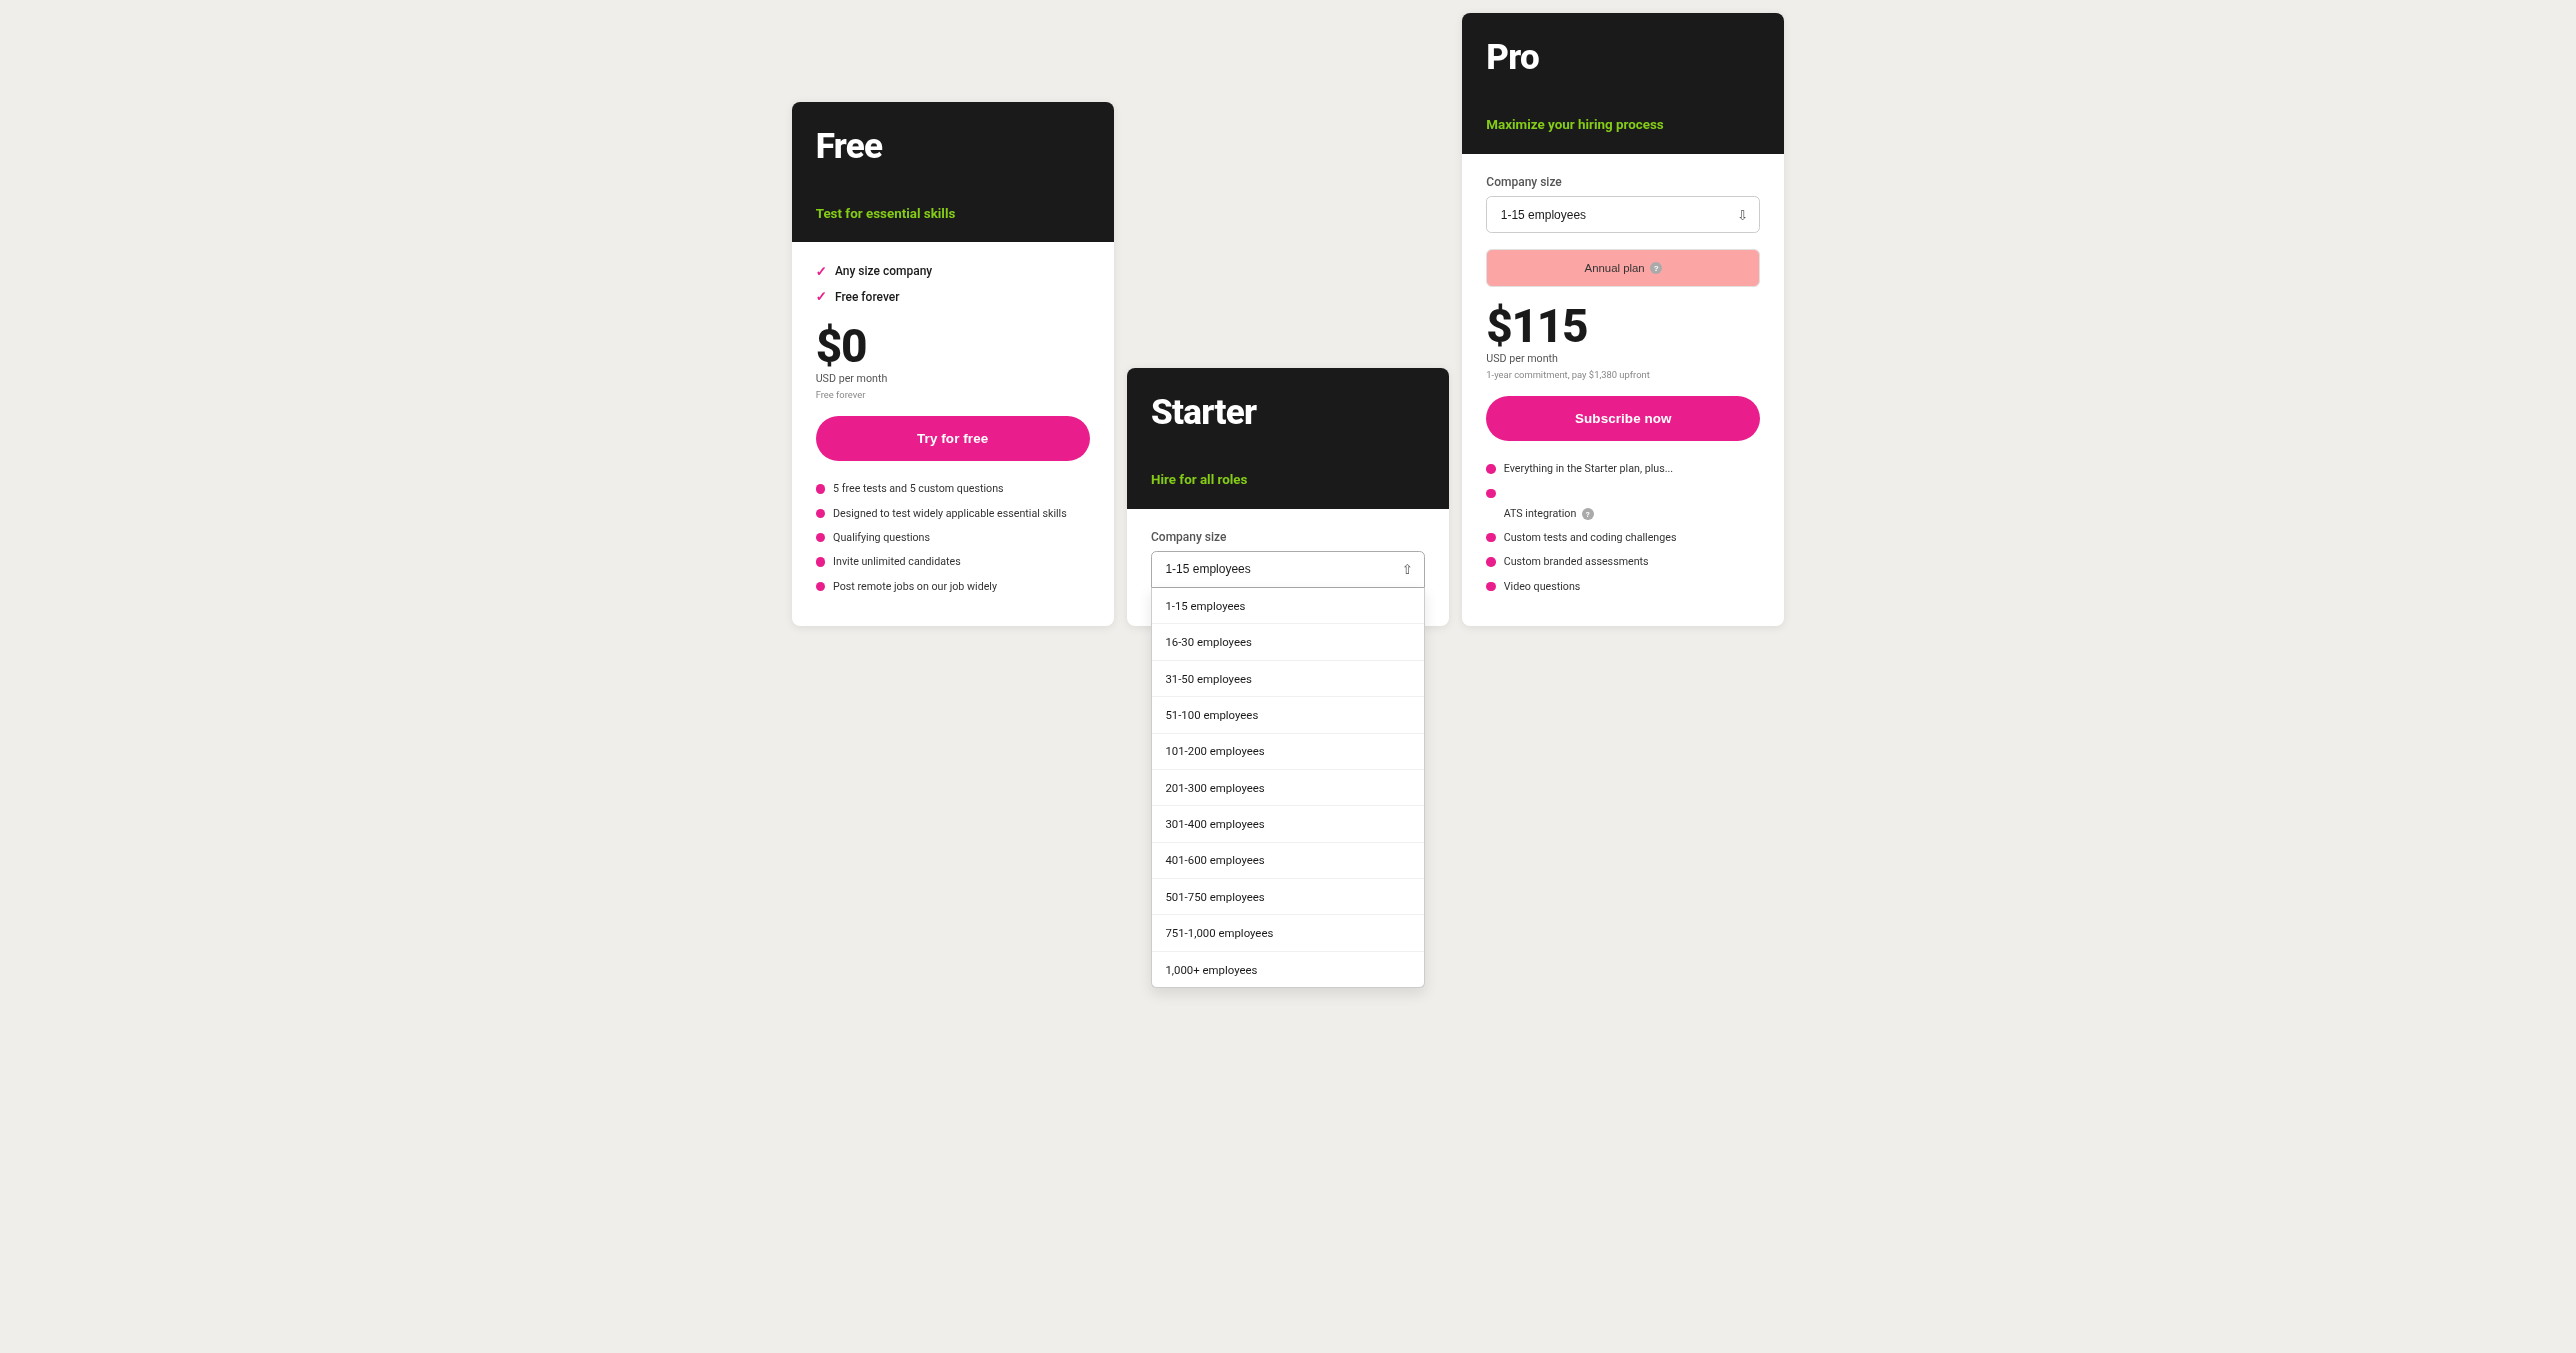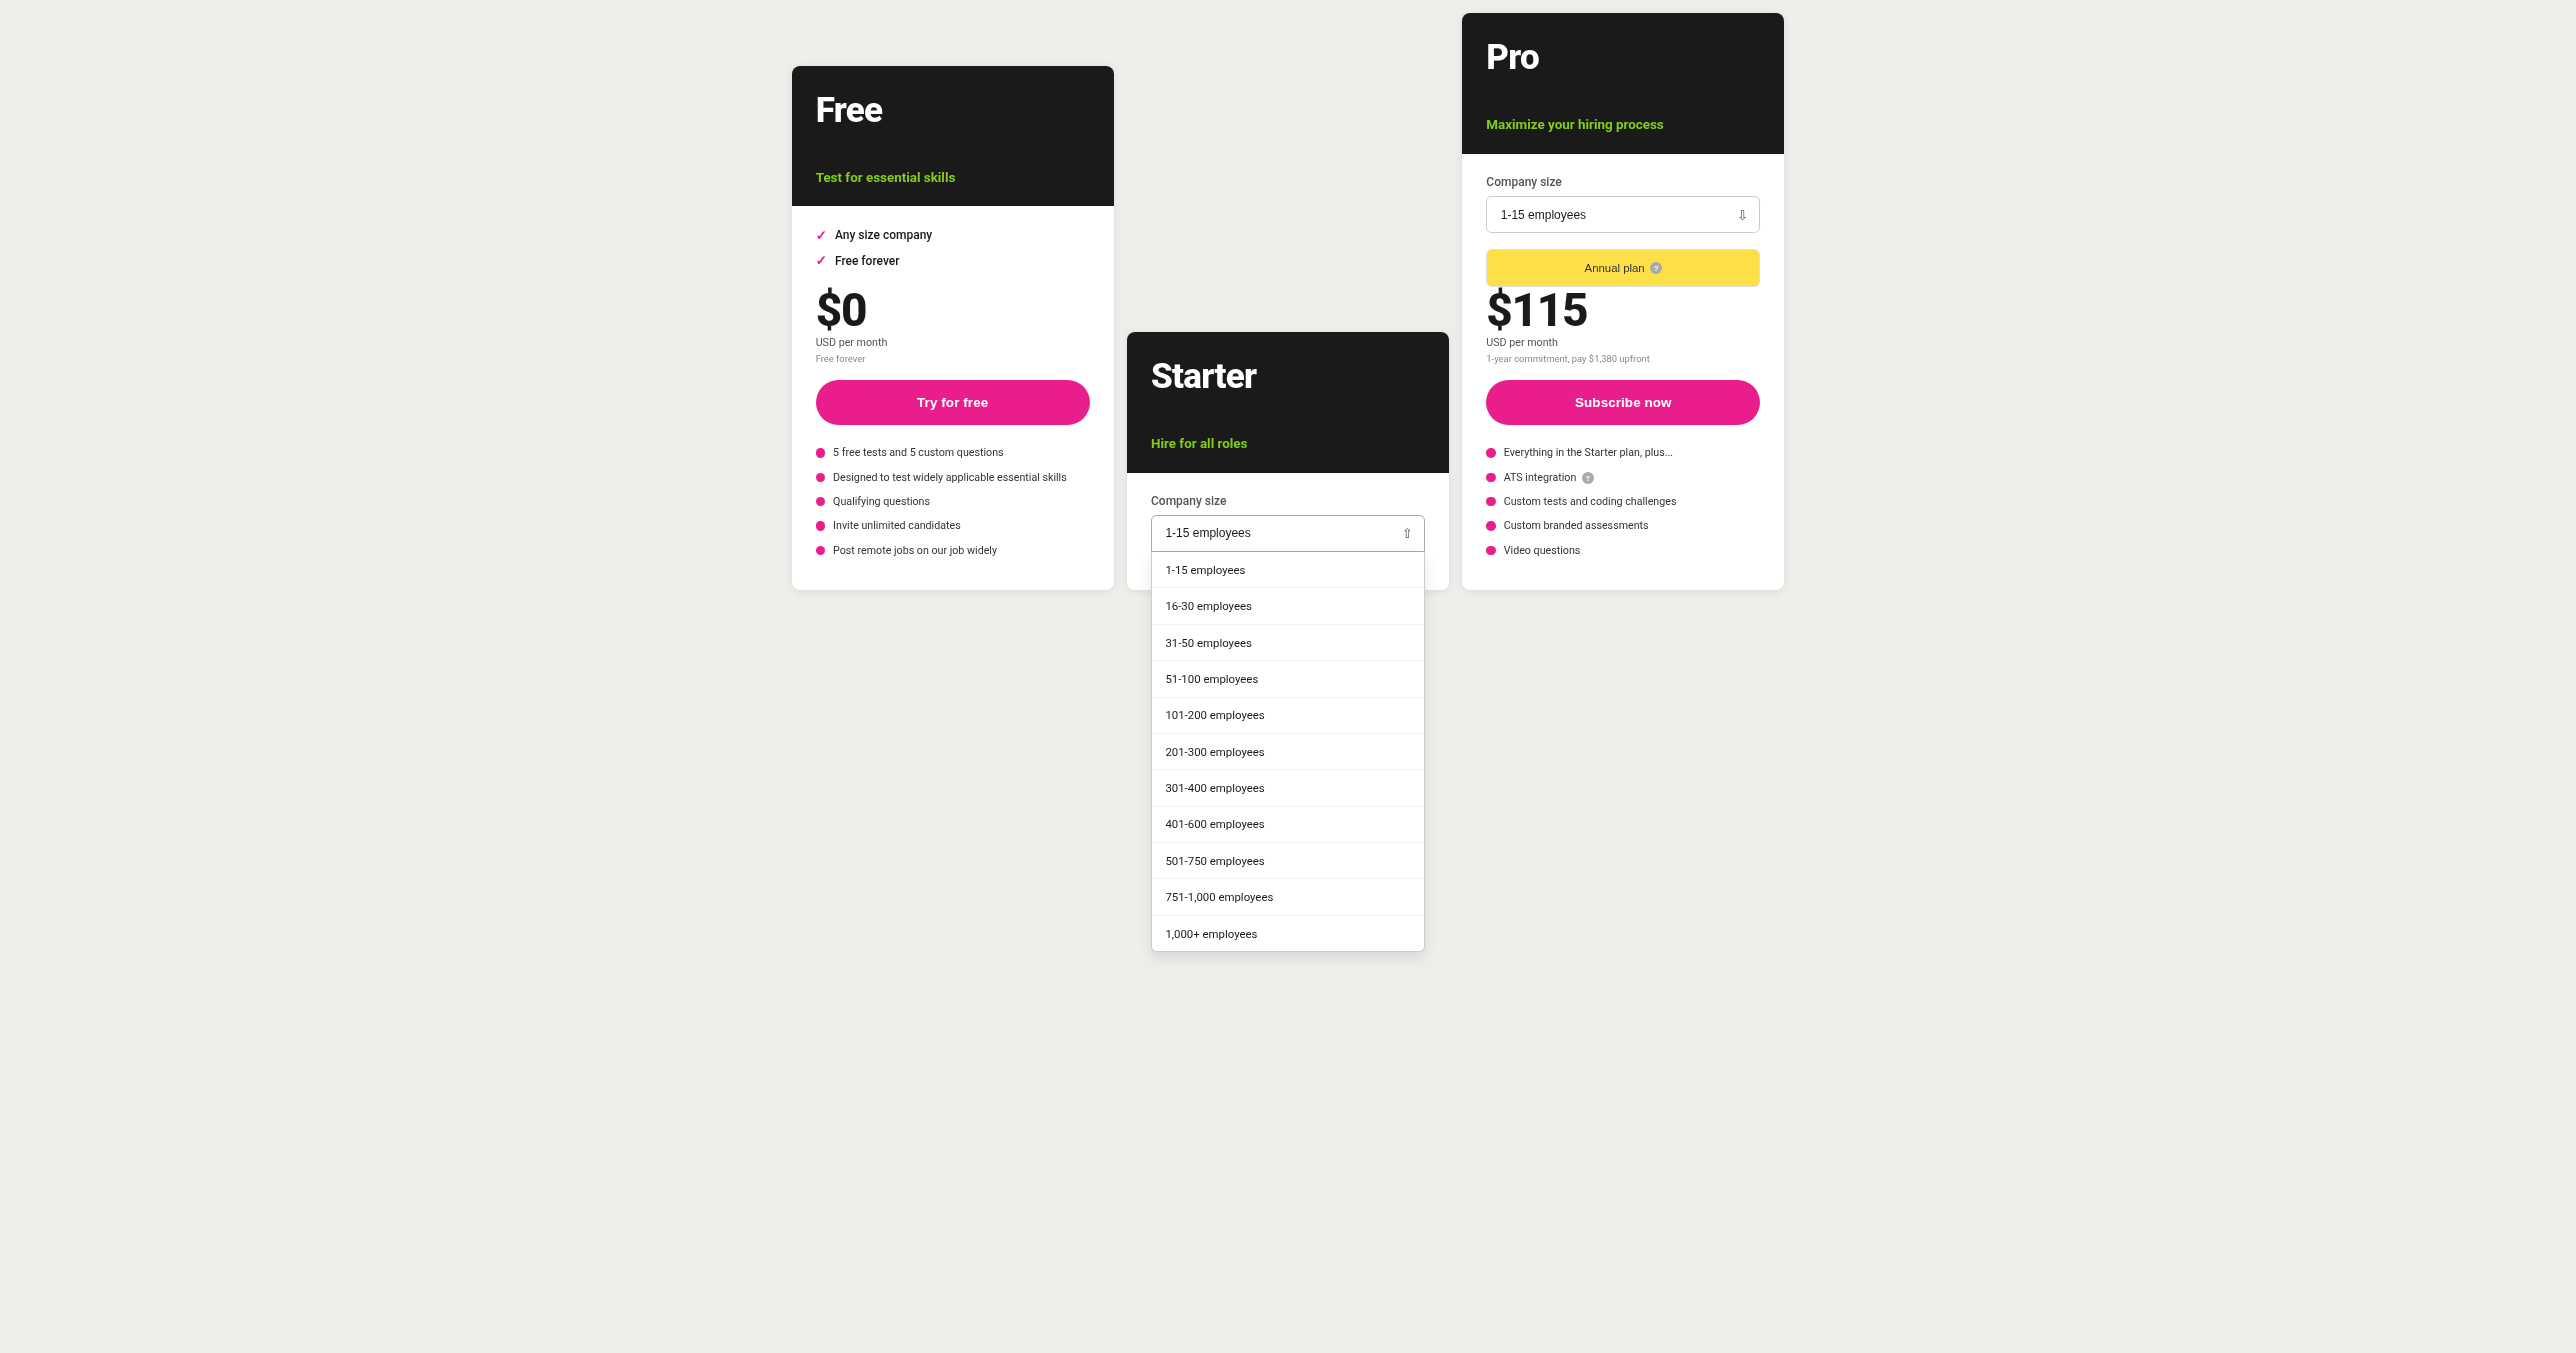--- a/index.html
+++ b/index.html
@@ -186,40 +186,42 @@
     .annual-plan-toggle {
       display: flex;
       align-items: center;
       justify-content: center;
       width: 100%;
       padding: 12px 13.4px;
       border: 1.3px solid #e0e0e0;
       border-radius: 6px;
       font-size: 11.4px;
       color: #333;
-      background: #fde047;
+      background: #fca5a5;
       cursor: pointer;
+      margin-bottom: 16px;
       font-weight: 500;
     }
     .info-icon {
       display: inline-flex;
       align-items: center;
       justify-content: center;
       width: 12px;
       height: 12px;
       background: #aaa;
       color: #fff;
       border-radius: 50%;
       font-size: 8px;
       margin-left: 5.4px;
       font-weight: 700;
     }
     .ats-label {
       display: flex;
       align-items: center;
+      margin-top: 20px;
     }
   </style>
 </head>
 <body>
 
 <div class="pricing-container">
 
   <div class="plan-card">
     <div class="plan-header">
       <h1>Free</h1>

